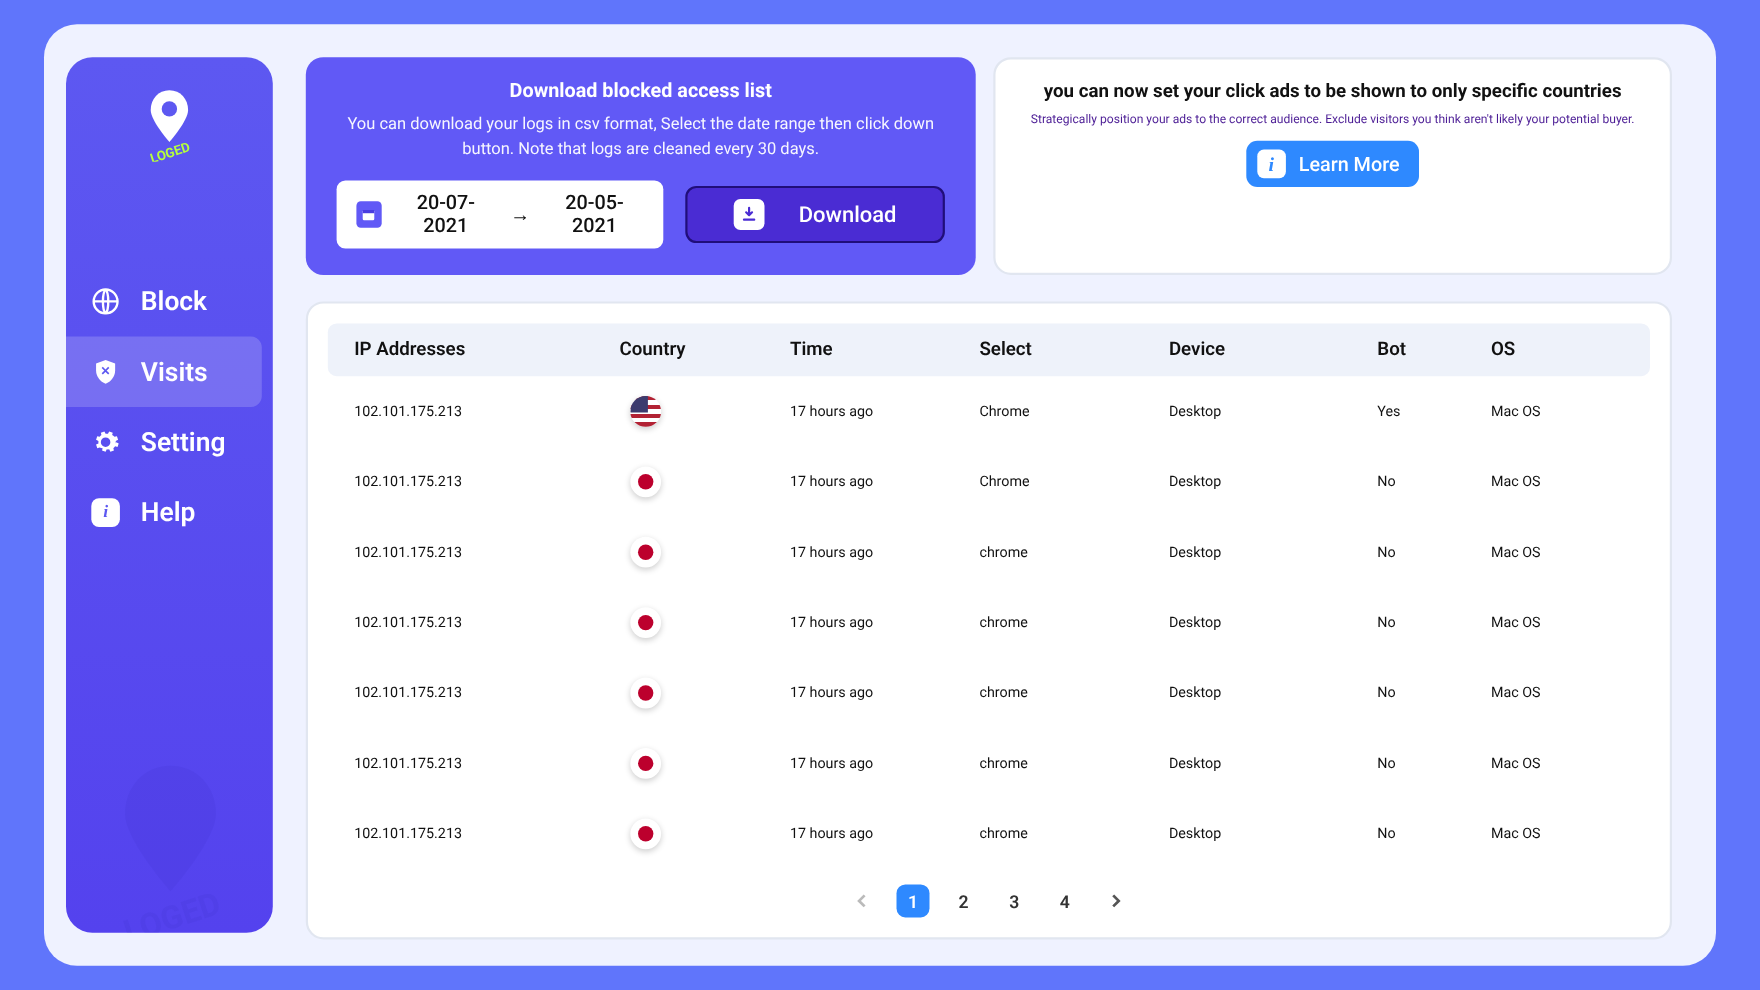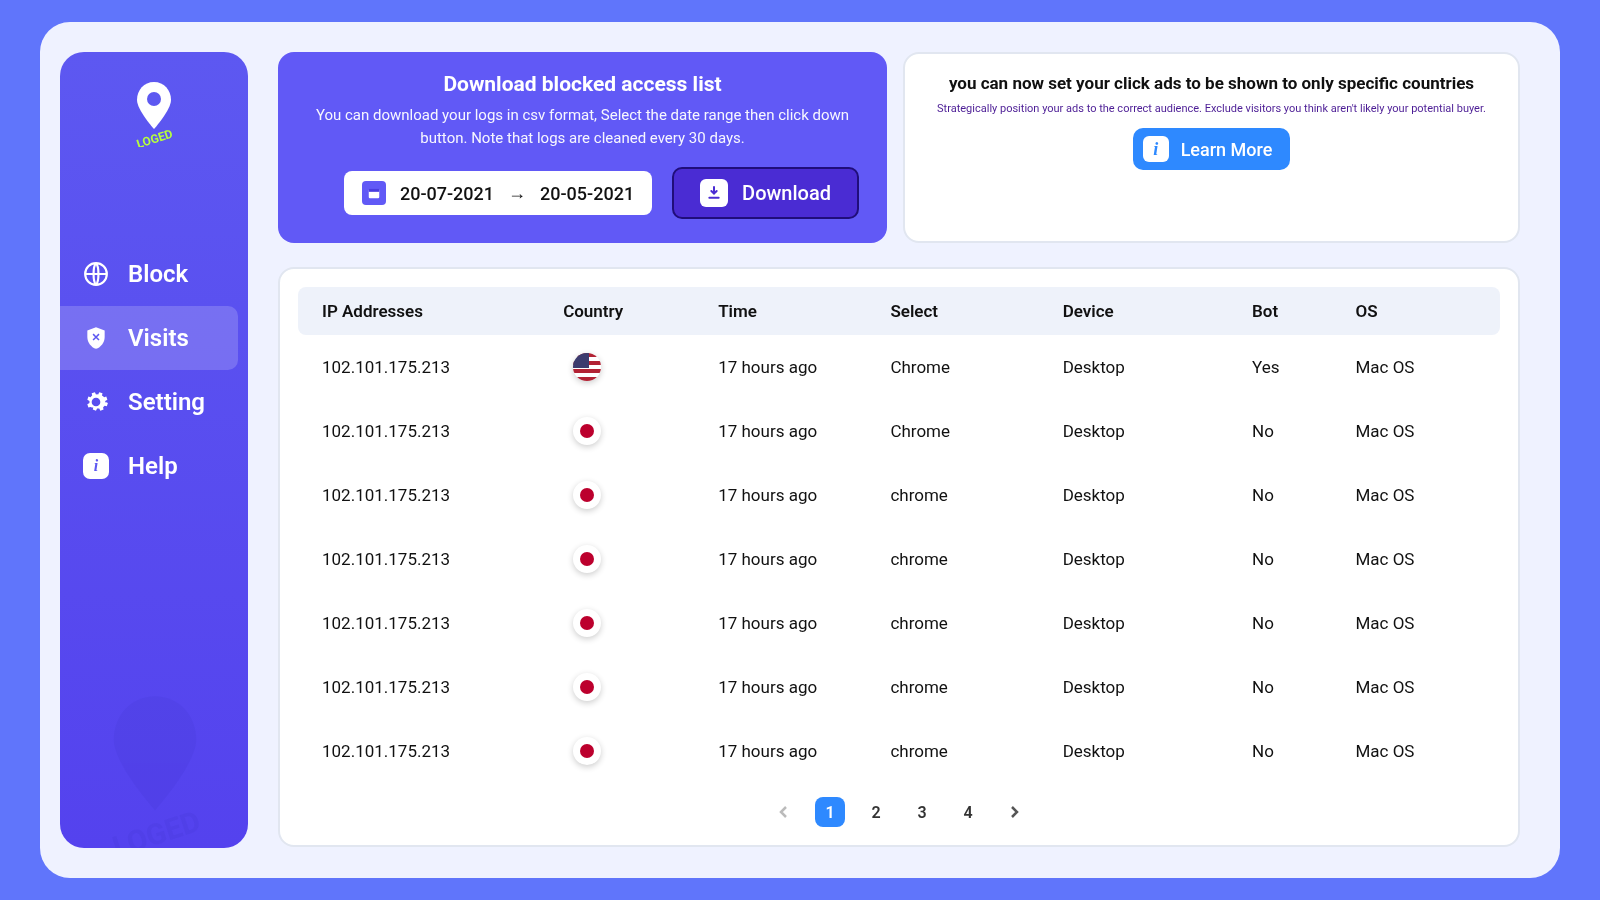--- a/index.html
+++ b/index.html
@@ -9,37 +9,37 @@
 .logo { margin:20px auto 90px; width:80px; height:80px; display:flex; align-items:center; justify-content:center; }
 .nav { display:flex; flex-direction:column; }
 .nav-item { display:flex; align-items:center; gap:18px; padding:18px 22px; cursor:pointer; color:#fff; }
 .nav-item.active { background:rgba(255,255,255,0.18); border-radius:0 10px 10px 0; margin-right:10px; }
 .nav-icon { width:28px; height:28px; display:flex; align-items:center; justify-content:center; }
 .nav-label { font-size:24px; font-weight:600; }
 .bg-logo { position:absolute; bottom:-10px; left:10px; opacity:0.15; }
 .main { flex:1; padding:30px 40px 30px 30px; display:flex; flex-direction:column; gap:24px; }
 .top { display:flex; gap:16px; }
 .card-dl { flex:1; background:#6159f6; border-radius:16px; padding:20px 28px 24px; color:#fff; text-align:center; }
-.card-dl h3 { font-size:21px; font-weight:700; margin-bottom:8px; }
+.card-dl h3 { font-size:18px; font-weight:700; margin-bottom:8px; }
 .card-dl p { font-size:15px; line-height:1.5; opacity:0.95; margin-bottom:18px;}
 .dl-row { display:flex; gap:20px; justify-content:flex-end; align-items:center; }
 .date-box { background:#fff; border-radius:8px; padding:10px 18px; display:flex; align-items:center; gap:14px; color:#111; font-size:18px; font-weight:500; }
 .date-cal { width:24px; height:24px; background:#6159f6; border-radius:4px; display:flex; align-items:center; justify-content:center; }
-.dl-btn { background:#4a2cd3; border:2px solid #200e7a; border-radius:10px; padding:10px 26px; display:flex; align-items:center; gap:14px; color:#fff; font-size:20px; font-weight:500; cursor:pointer; }
+.dl-btn { background:#4a2cd3; border:2px solid #200e7a; border-radius:10px; padding:10px 42px; display:flex; align-items:center; gap:31px; color:#fff; font-size:20px; font-weight:500; cursor:pointer; }
 .dl-icon { width:28px; height:28px; background:#fff; border-radius:6px; display:flex; align-items:center; justify-content:center; }
 .card-ad { flex:1; background:#fff; border-radius:16px; border:2px solid #e1e6f0; padding:18px 30px; text-align:center; }
 .card-ad h3 { font-size:17px; font-weight:700; color:#111; line-height:1.35; margin-bottom:6px;}
 .card-ad p { font-size:11px; color:#4c1d95; line-height:1.4; margin-bottom:12px; }
 .lm-btn { display:inline-flex; align-items:center; gap:12px; background:#2e89ff; color:#fff; border:none; border-radius:10px; padding:8px 18px 8px 10px; font-size:18px; font-weight:500; cursor:pointer;}
 .lm-i { width:26px; height:26px; background:#fff; color:#2e89ff; border-radius:6px; display:flex; align-items:center; justify-content:center; font-weight:700; font-family:Georgia,serif; font-style:italic;}
 .table-card { background:#fff; border:2px solid #e1e6f0; border-radius:16px; padding:18px; }
 .tbl { width:100%; }
 .thead, .trow { display:grid; grid-template-columns: 1.4fr 0.9fr 1fr 1fr 1.1fr 0.6fr 0.7fr; align-items:center; padding:14px 24px; }
 .thead { background:#eef2fa; border-radius:8px; font-weight:600; color:#111; font-size:17px; }
-.trow { font-size:17px; color:#111; padding:18px 24px; }
+.trow { font-size:13px; color:#111; padding:18px 24px; }
 .flag { width:28px; height:28px; border-radius:50%; box-shadow:0 2px 6px rgba(0,0,0,0.2); display:flex; align-items:center; justify-content:center; overflow:hidden; margin-left:10px;}
 .flag-us { background:linear-gradient(#b22234 0 14%, #fff 14% 28%, #b22234 28% 42%, #fff 42% 57%, #b22234 57% 71%, #fff 71% 85%, #b22234 85% 100%); position:relative;}
 .flag-us::before{content:'';position:absolute;top:0;left:0;width:55%;height:55%;background:#3c3b6e;}
 .flag-jp { background:#fff; }
 .flag-jp::after{content:'';width:14px;height:14px;background:#bc002d;border-radius:50%;}
 .pager { display:flex; justify-content:center; gap:16px; margin-top:14px; align-items:center;}
 .pg { width:30px; height:30px; display:flex; align-items:center; justify-content:center; font-size:16px; font-weight:600; color:#333; border-radius:8px; cursor:pointer;}
 .pg.active { background:#2e89ff; color:#fff; }
 .pg.dis { color:#bbb; cursor:default;}
 </style>

